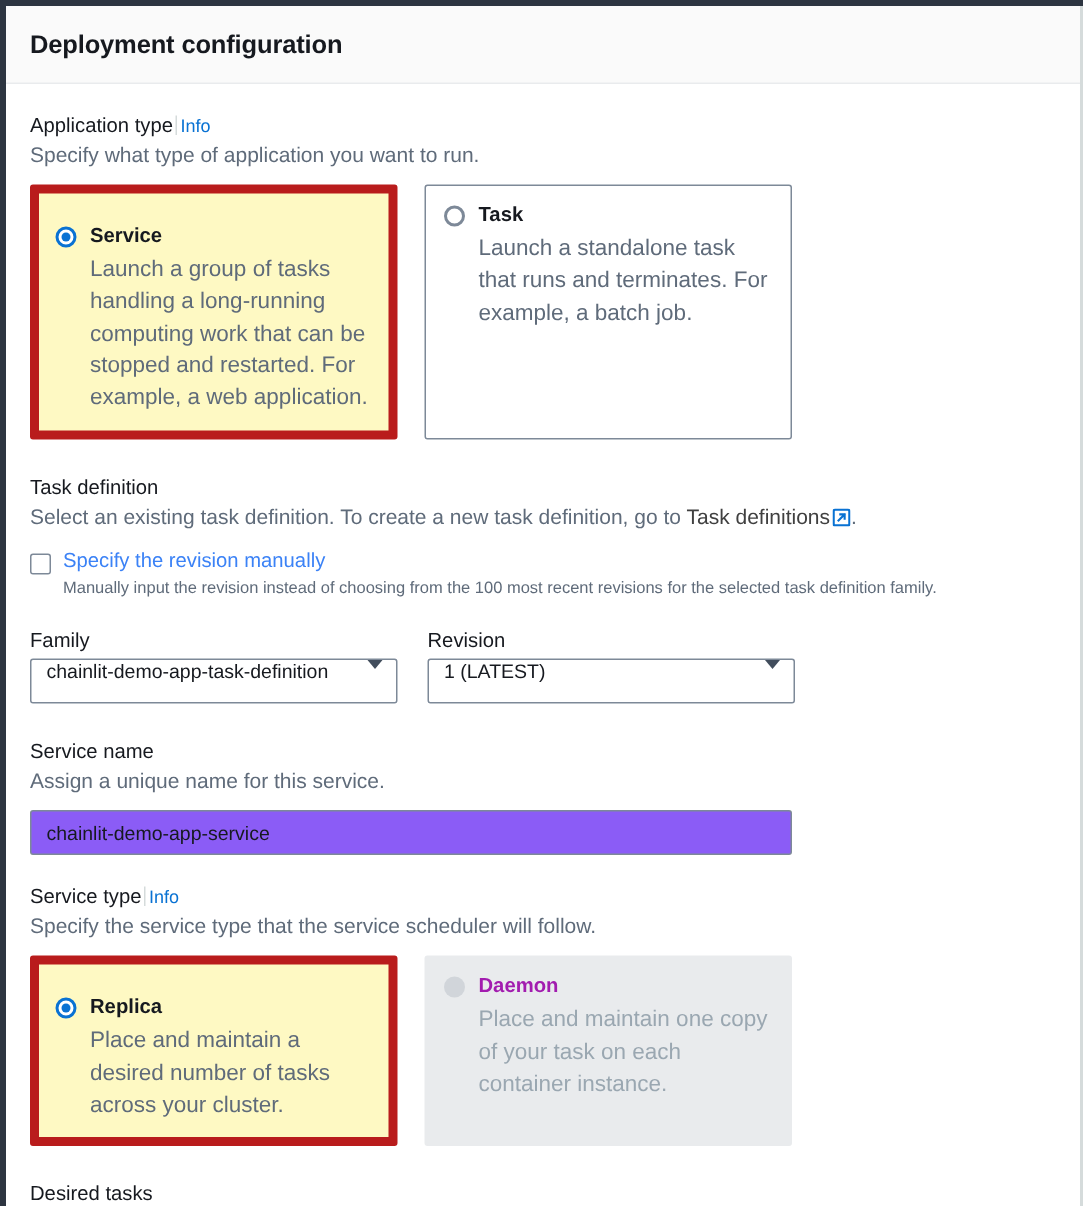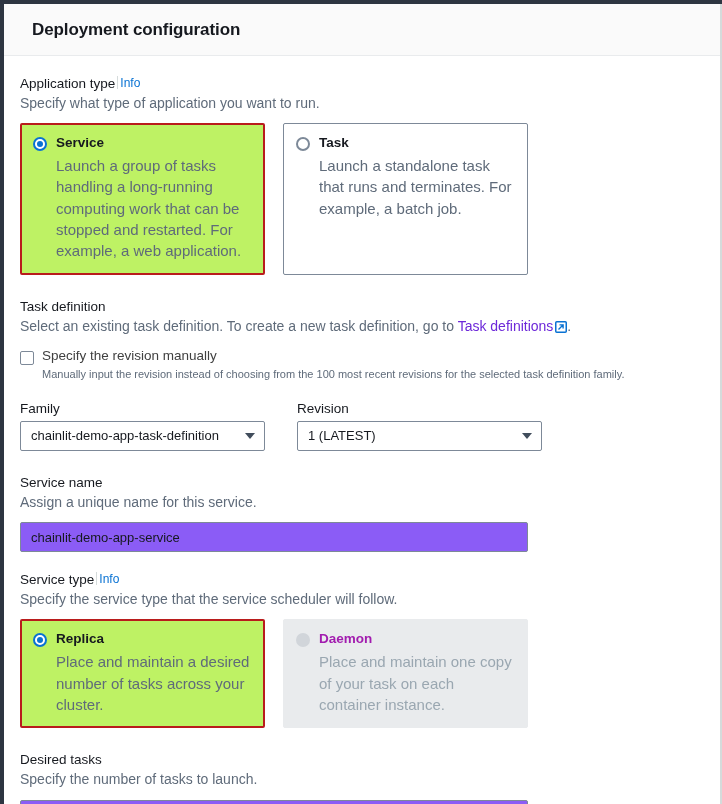--- a/index.html
+++ b/index.html
@@ -36,39 +36,39 @@
     background: #ffffff;
   }
 
   
   .panel-header {
     height: 52px;
     background: #fafafa;
     border-bottom: 1px solid #e9ebed;
     display: flex;
     align-items: center;
-    padding-left: 28px;
+    padding-left: 16px;
   }
   .panel-title {
     font-size: 17px;
     font-weight: bold;
     color: #16191f;
     letter-spacing: -0.1px;
   }
 
   
   .panel-body {
     padding: 20px 16px 0 16px;
   }
 
   .form-field { margin-bottom: 0; }
 
   .field-label-row {
     display: flex;
-    align-items: flex-start;
+    align-items: center;
     gap: 2px;
     margin-bottom: 2px;
   }
   .field-label {
     font-size: 13.5px;
     font-weight: normal;
     color: #16191f;
   }
   .label-divider {
     width: 1px;
@@ -81,21 +81,21 @@
     font-weight: normal;
     cursor: pointer;
   }
   .field-desc {
     font-size: 14px;
     color: #5f6b7a;
     line-height: 1.45;
     margin-bottom: 10px;
   }
   .field-desc a.inline-link {
-    color: #6d28d9;
+    color: #404040;
     text-decoration: none;
     cursor: pointer;
   }
   .ext-icon {
     display: inline-block;
     vertical-align: -2px;
     margin-left: 2px;
   }
 
   
@@ -108,23 +108,23 @@
     width: 245px;
     min-height: 94px;
     border: 1px solid #7d8998;
     border-radius: 2px;
     padding: 11px 12px 12px 12px;
     background: #ffffff;
     cursor: pointer;
     position: relative;
   }
   .tile.selected {
-    border: 2px solid #b91c1c;
-    background: #bef264;
-    padding: 10px 11px 11px 11px;
+    border: 6px solid #b91c1c;
+    background: #fef9c3;
+    padding: 20px 11px 11px 11px;
   }
   .tile.disabled {
     border: 1px solid #e9ebed;
     background: #e9ebed;
     cursor: default;
   }
   .tile-head {
     display: flex;
     align-items: flex-start;
     gap: 9px;
@@ -182,48 +182,48 @@
     width: 14px; height: 14px;
     border: 1px solid #7d8998;
     border-radius: 2px;
     background: #ffffff;
     flex: 0 0 auto;
     margin-top: 3px;
     cursor: pointer;
   }
   .checkbox-label {
     font-size: 13.5px;
-    color: #404040;
+    color: #3b82f6;
   }
   .checkbox-desc {
     font-size: 11px;
     color: #5f6b7a;
     line-height: 1.45;
     margin-left: 22px;
     margin-top: 2px;
   }
 
   
   .two-col {
     display: flex;
-    gap: 32px;
+    gap: 20px;
   }
   .col { width: 245px; }
   .sub-label {
     font-size: 13.5px;
     color: #16191f;
     margin-bottom: 5px;
   }
   .select-box {
     height: 30px;
     border: 1px solid #7d8998;
     border-radius: 2px;
     background: #ffffff;
     display: flex;
-    align-items: center;
+    align-items: flex-start;
     justify-content: space-between;
     padding: 0 9px 0 10px;
     cursor: pointer;
   }
   .select-value {
     font-size: 13px;
     color: #16191f;
     white-space: nowrap;
     overflow: hidden;
   }

